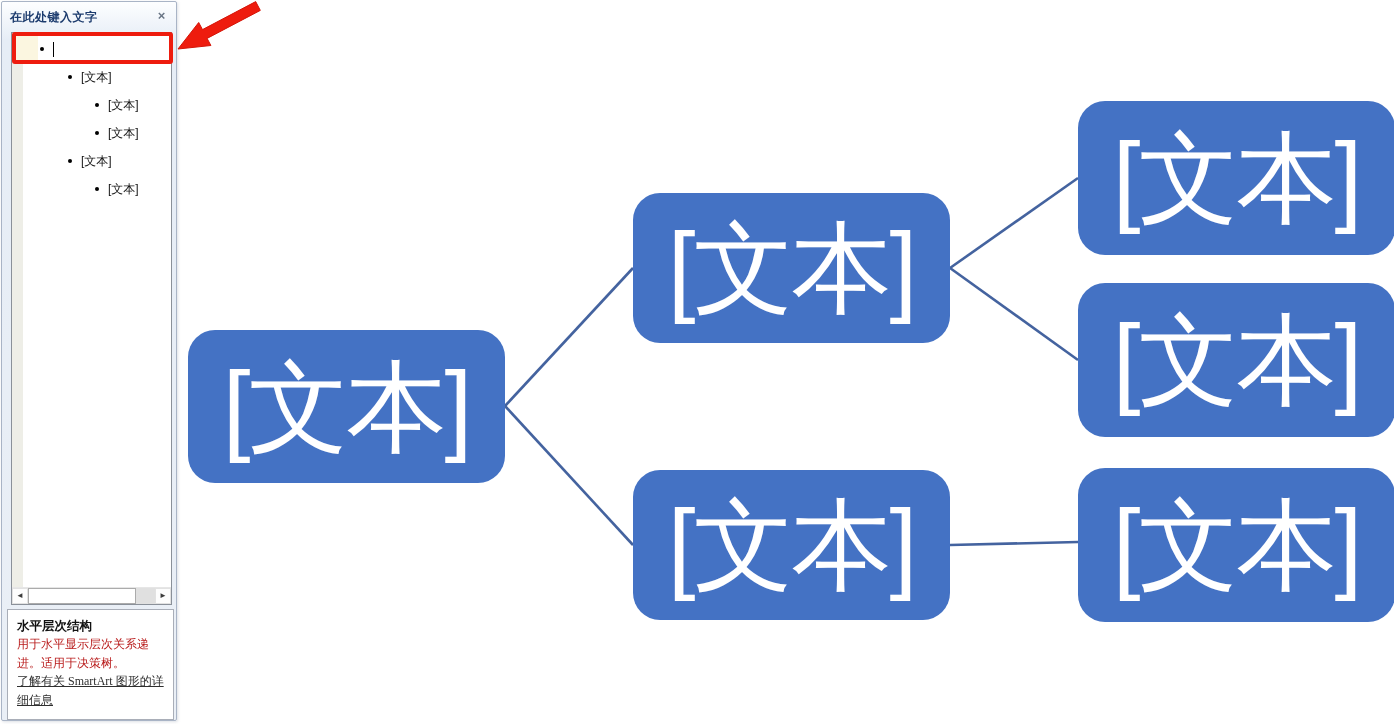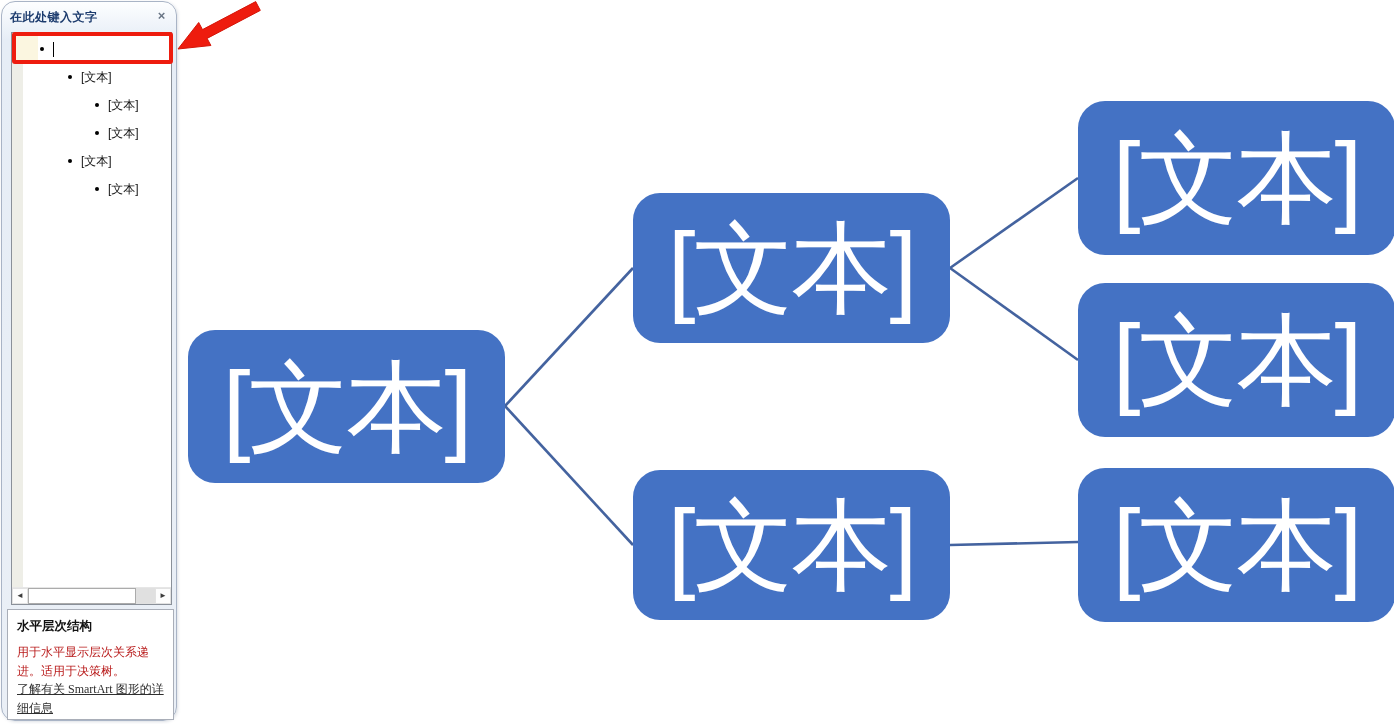--- a/index.html
+++ b/index.html
@@ -5,21 +5,21 @@
   * { margin:0; padding:0; box-sizing:border-box; }
   html,body { background:#fff; }
   #stage {
     position:relative; width:1394px; height:724px; background:#ffffff;
     overflow:hidden; font-family:"Liberation Sans", sans-serif;
   }
 
   
   .text-pane {
     position:absolute; left:1px; top:1px; width:176px; height:720px;
-    border:1px solid #a9b4c6; border-radius:14px;
+    border:1px solid #a9b4c6; border-radius:2px;
     background:linear-gradient(180deg,#fdfeff 0%, #e6edf6 38px, #eaeff6 100%);
     box-shadow:1px 1px 3px rgba(120,130,150,.25);
   }
   .pane-title {
     position:absolute; left:8px; top:7px; font-size:12px; font-weight:bold;
     color:#1d3c6e; letter-spacing:.5px; white-space:nowrap;
   }
   .pane-close {
     position:absolute; right:6px; top:5px; width:17px; height:17px;
     color:#697585; font-size:13px; font-weight:bold; text-align:center;
@@ -58,21 +58,21 @@
     width:16px; height:16px; background:#fdfdfd; border:1px solid #e2e2e2;
     color:#3c3c3c; font-size:8px; line-height:14px; text-align:center; flex:0 0 auto;
   }
   .sb-thumb { width:108px; height:16px; background:#ffffff; border:1px solid #ababab; flex:0 0 auto; }
   .sb-rest { flex:1; height:16px; background:#e0e0e0; }
 
   .info-box {
     position:absolute; left:5px; top:607px; width:167px; height:111px;
     background:#ffffff; border:1px solid #a9aeb8; padding:8px 9px; overflow:hidden;
   }
-  .info-title { font-size:12.5px; font-weight:bold; color:#111; margin-bottom:8px; }
+  .info-title { font-size:12.5px; font-weight:bold; color:#111; }
   .info-desc  { font-size:12px; line-height:1.55; color:#b91c1c; }
   .info-link  { display:inline-block; font-size:12px; line-height:1.55;
                 color:#2f2f2f; text-decoration:underline; cursor:pointer;font-family:Liberation Serif, serif; }
 
   
   #connectors, #annotation-arrow {
     position:absolute; left:0; top:0; width:1394px; height:724px; pointer-events:none;
   }
   #annotation-arrow { z-index:9; }
   .node {

